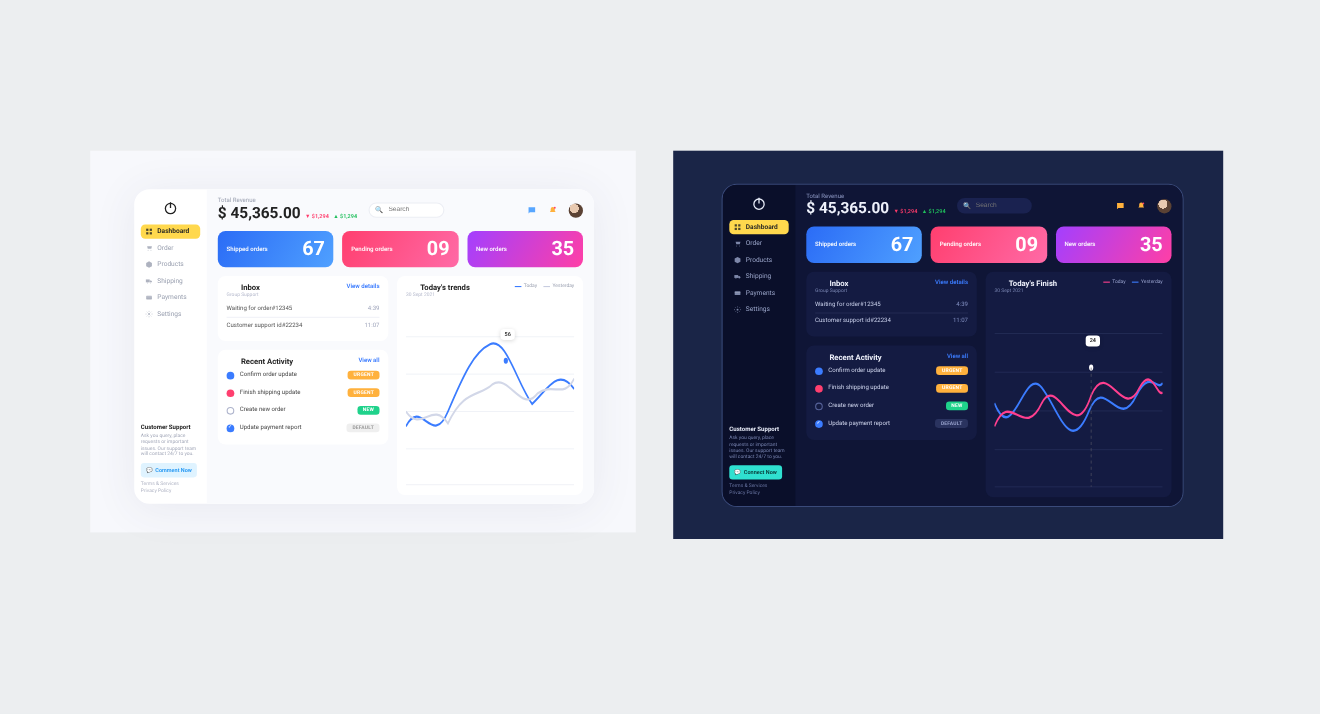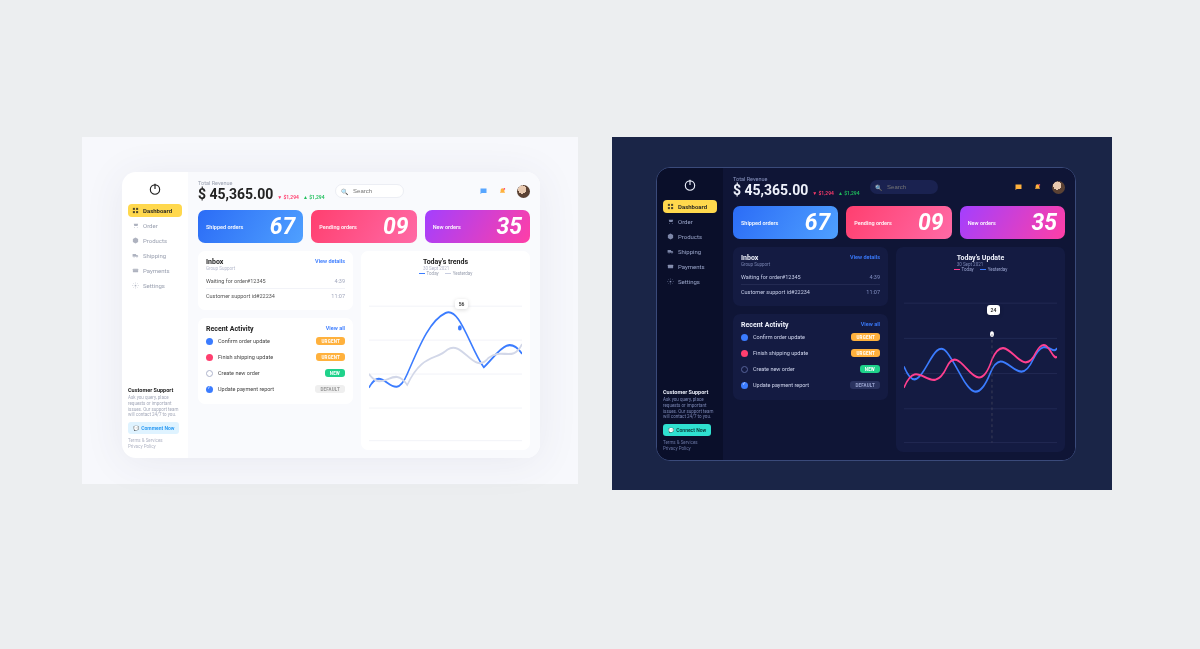--- a/index.html
+++ b/index.html
@@ -50,32 +50,32 @@
 .search { flex: 1; max-width: 112px; height: 14px; border-radius: 7px; display: flex; align-items: center; padding: 0 6px; gap: 4px; }
 .light .search { background: #fff; border: 1px solid #eceef4; color: #b7bbcc; }
 .dark .search { background: #1a2250; color: #aeb6db; }
 .search input { border: none; background: transparent; outline: none; font-size: 6px; width: 100%; color: inherit; }
 .hdr-ico { width: 9px; height: 9px; cursor: pointer; }
 .avatar { width: 13px; height: 13px; border-radius: 50%; background: radial-gradient(circle at 40% 35%, #e8c9b0 35%, #5b4234 36%); cursor: pointer; }
 
 .stat-row { display: flex; gap: 8px; margin-top: 8px; }
 .stat { flex: 1; height: 33px; border-radius: 7px; padding: 6px 8px; color: #fff; display: flex; justify-content: space-between; align-items: center; }
 .stat-title { font-size: 5.5px; font-weight: 600; opacity: .95; }
-.stat-num { font-size: 23px; font-weight: 700; font-style: italic; }
+.stat-num { font-size: 18px; font-weight: 700; }
 .g-blue { background: linear-gradient(120deg, #2b6cf6, #4fa0ff); }
 .g-pink { background: linear-gradient(120deg, #ff3f6f, #ff6aa6); }
 .g-purp { background: linear-gradient(120deg, #a33fff, #ff3fa6); }
 
 .grid2 { display: flex; gap: 8px; margin-top: 8px; flex: 1; }
 .left-col { flex: 0 0 155px; display: flex; flex-direction: column; gap: 8px; }
 .inbox, .activity, .trends { border-radius: 7px; padding: 7px 8px; }
 .light .inbox, .light .activity, .light .trends { background: #fff; }
 .dark .inbox, .dark .activity, .dark .trends { background: #141b42; }
 .card-head { display: flex; justify-content: space-between; align-items: flex-start; }
-.card-title { font-size: 7px; font-weight: 700; }
+.card-title { font-size: 7px; font-weight: 700; margin-left: 13px; }
 .light .card-title { color: #222; }
 .dark .card-title { color: #eef1fb; }
 .card-sub { font-size: 4.5px; color: #b5b9cc; }
 .dark .card-sub { color: #7a86b3; }
 .view-link { font-size: 5.5px; color: #3b7cff; font-weight: 600; cursor: pointer; }
 .inbox-row { display: flex; justify-content: space-between; padding: 4px 0; border-top: 1px solid rgba(150,160,200,.12); font-size: 5.5px; }
 .light .inbox-row { color: #555; }
 .dark .inbox-row { color: #c6cde8; }
 .inbox-row:first-of-type { border-top: none; margin-top: 3px; }
 .inbox-val { color: #a0a6bc; }
@@ -92,21 +92,21 @@
 .d-check { background: #3b7cff; position: relative; }
 .d-check:after { content: "✓"; color: #fff; font-size: 4.5px; position: absolute; left: 1.2px; top: -0.2px; }
 .ac-label { flex: 1; }
 .badge { font-size: 4.5px; padding: 1.5px 5px; border-radius: 3px; font-weight: 700; text-transform: uppercase; letter-spacing: .2px; }
 .b-urg { background: #ffb13d; color: #fff; }
 .b-new { background: #1fd28b; color: #fff; }
 .b-def { background: #efefef; color: #999; }
 .dark .b-def { background: #2a335f; color: #9aa4cf; }
 
 .trends { flex: 1; position: relative; }
-.trends-head { display: flex; justify-content: space-between; align-items: center; flex-direction: column; }
+.trends-head { display: flex; justify-content: space-between; align-items: flex-start; }
 .legend-row { display: flex; gap: 6px; font-size: 4.5px; }
 .lg { display: flex; align-items: center; gap: 2px; }
 .lg-line { width: 6px; height: 1px; }
 .light .lg-today .lg-line { background: #3b7cff; }
 .light .lg-yest .lg-line { background: #c8cde0; }
 .dark .lg-today .lg-line { background: #ff3f8f; }
 .dark .lg-yest .lg-line { background: #3b7cff; }
 .light .legend-row { color: #9aa0b0; }
 .dark .legend-row { color: #9aa4cf; }
 .chart { position: absolute; left: 8px; right: 8px; top: 28px; bottom: 8px; }
@@ -477,21 +477,21 @@
                   <span class="ac-label">Update payment report</span>
                   <span class="badge b-def">DEFAULT</span>
                 </div>
               </div>
           </div>
         </div>
 
         <div class="trends">
           <div class="trends-head">
             <div>
-              <div class="card-title">Today's Update</div>
+              <div class="card-title">Today's Finish</div>
               <div class="card-sub">30 Sept 2021</div>
             </div>
             <div class="legend-row">
               <div class="lg lg-today">
                   <span class="lg-line"></span>
                   <span>Today</span>
                 </div>
               <div class="lg lg-yest">
                   <span class="lg-line"></span>
                   <span>Yesterday</span>

